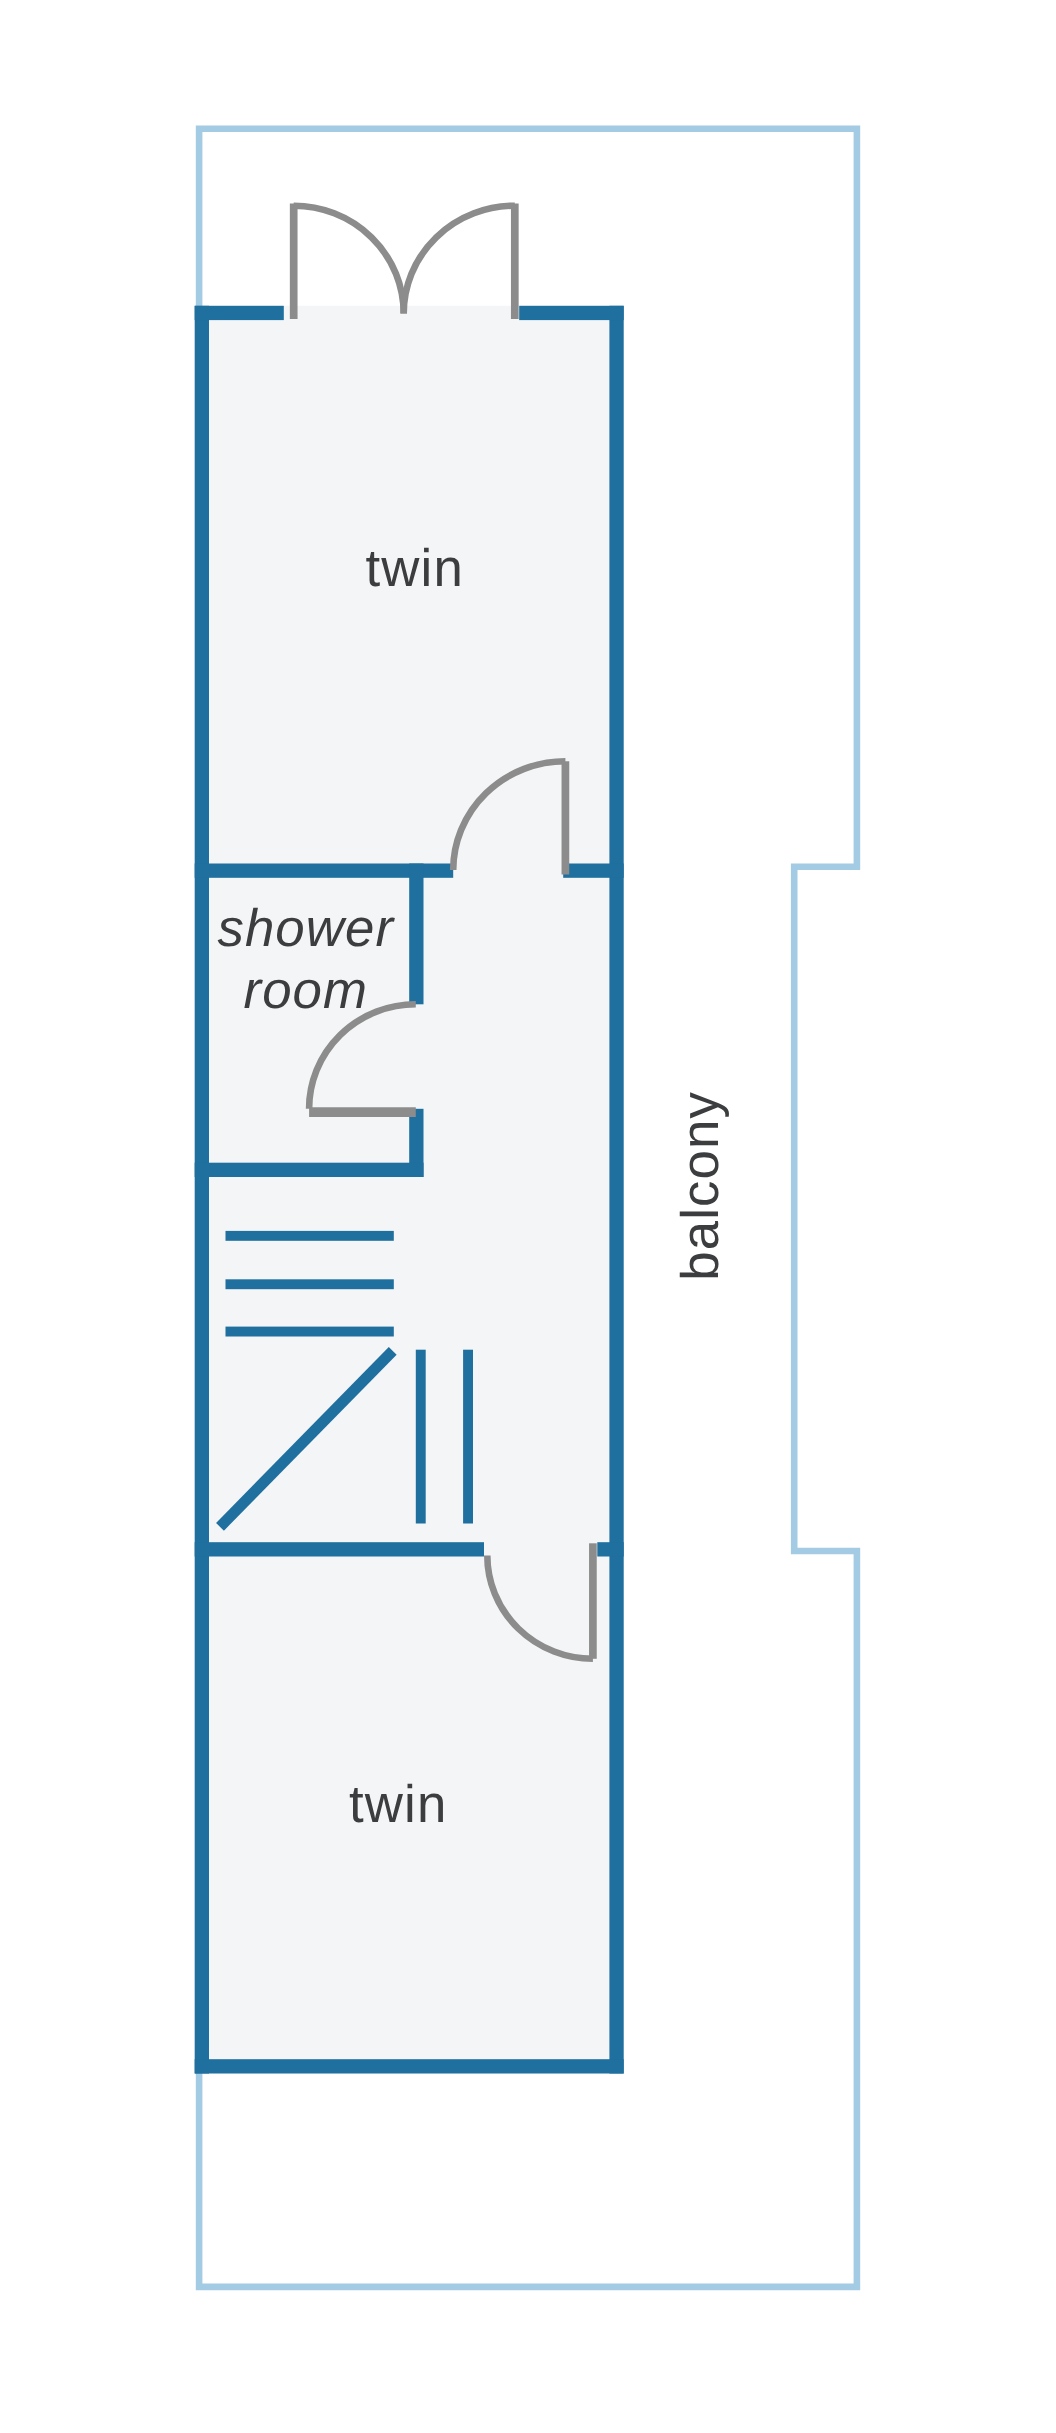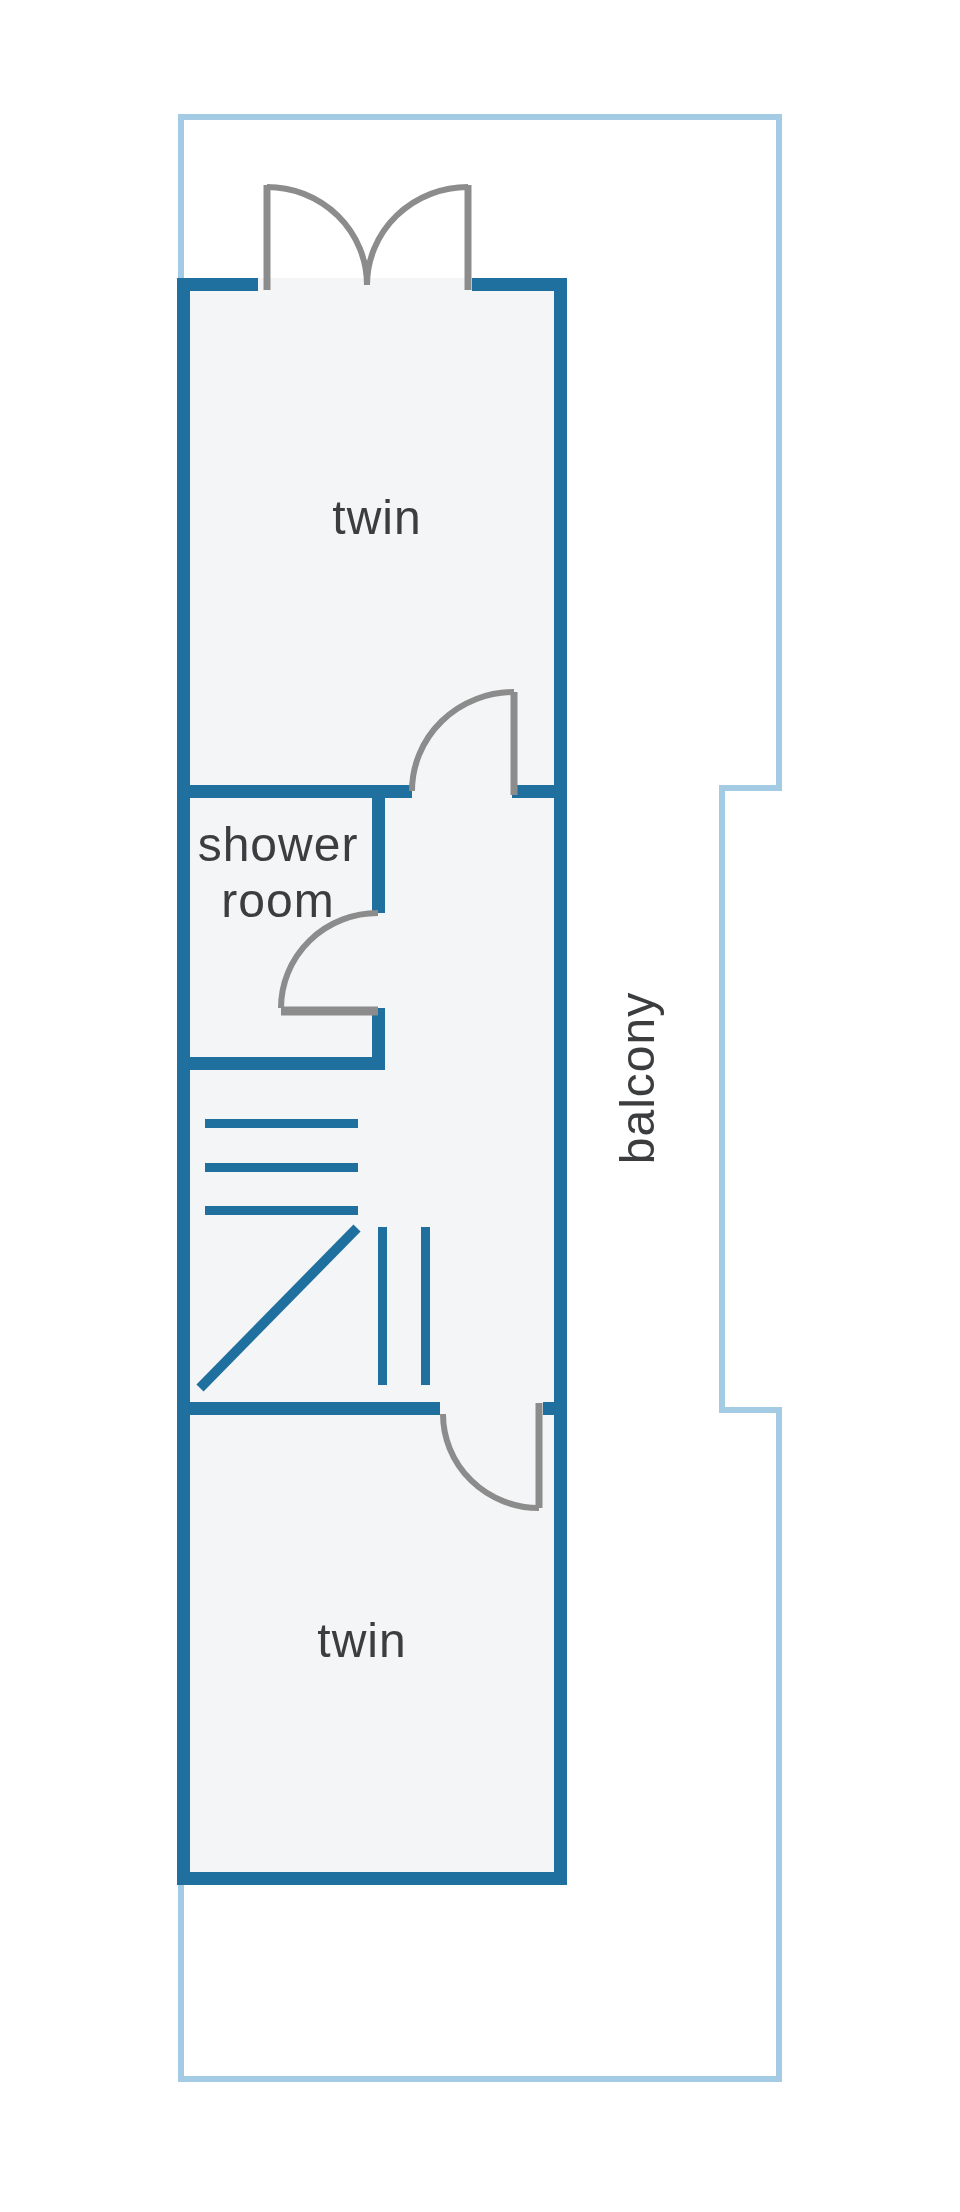--- a/index.html
+++ b/index.html
@@ -90,19 +90,19 @@
       <line x1="281" y1="1011" x2="378" y2="1011" stroke-width="9"></line>
       <path d="M 378 913 A 97 95 0 0 0 281 1008" stroke-width="6"></path>
 
       <line x1="539" y1="1403" x2="539" y2="1508"></line>
       <path d="M 443 1414 A 96 94 0 0 0 539 1508" stroke-width="6"></path>
     </g>
   </svg>
 
   <div class="room-label" style="left:377px; top:518px;">twin</div>
 
-  <div class="room-label wrap" style="left:278px; top:873px;">shower room</div>
+  <div class="room-label wrap" style="left:278px; top:873px;font-style:italic;">shower room</div>
 
   <div class="room-label" style="left:362px; top:1641px;">twin</div>
 
   <div class="room-label vertical" style="left:638px; top:1078px;">balcony</div>
 
 </div>
 
 </body></html>

